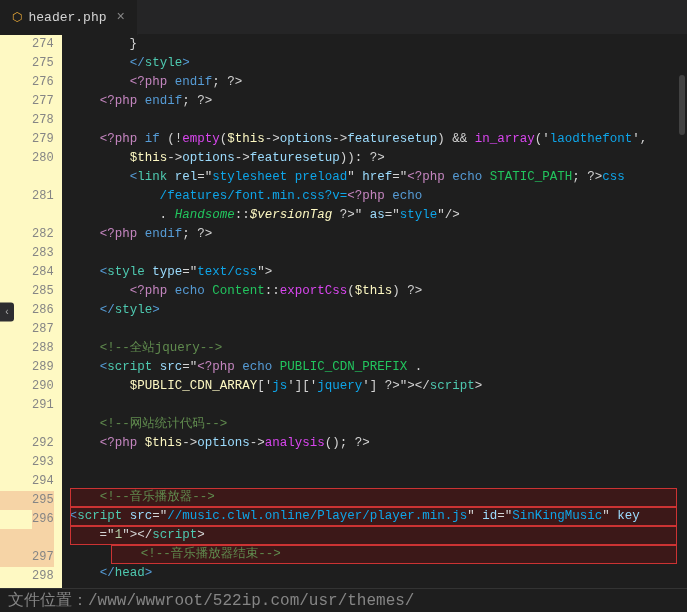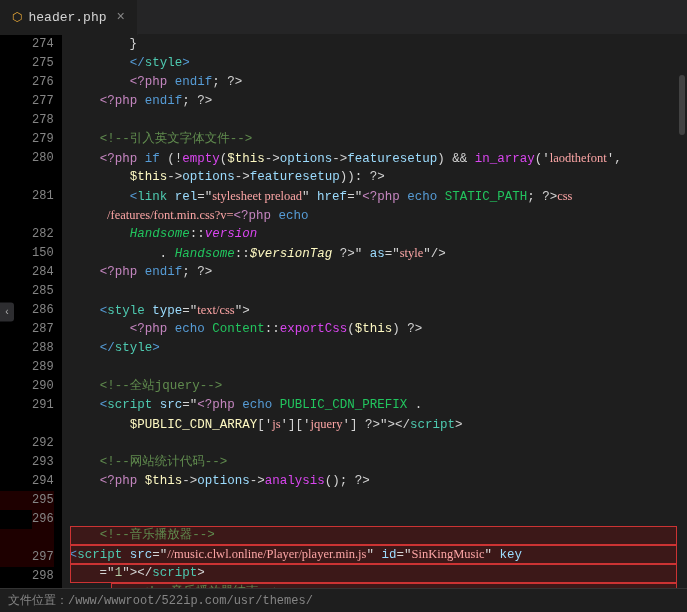--- a/index.html
+++ b/index.html
@@ -49,21 +49,21 @@
     
     .editor {
       flex: 1;
       display: flex;
       overflow: hidden;
       background: #1e1e1e;
     }
 
     
     .line-numbers {
-      background: #000000;
+      background: #fef9c3;
       color: #858585;
       text-align: right;
       padding: 0 8px 0 0;
       flex-shrink: 0;
       user-select: none;
       min-width: 38px;
     }
     .line-num {
       height: 19px;
       line-height: 19px;
@@ -81,21 +81,21 @@
       height: 19px;
       line-height: 19px;
       white-space: pre;
       font-size: 12.5px;
     }
 
     
     .kw { color: #569cd6; }        
     .kw2 { color: #c586c0; }       
     .tag { color: #4ec9b0; }       
-    .str { color: #fca5a5; font-family: Liberation Serif, serif; }       
+    .str { color: #0ea5e9; }       
     .num { color: #b5cea8; }       
     .cmt { color: #608b4e; }       
     .fn { color: #d946ef; }        
     .var { color: #fef9c3; }       
     .op { color: #d4d4d4; }        
     .prop { color: #9cdcfe; }      
     .attr { color: #9cdcfe; }      
     .cls { color: #22c55e; }       
     .italic { font-style: italic; }
 
@@ -129,21 +129,21 @@
       cursor: pointer;
       border-radius: 0 3px 3px 0;
       z-index: 10;
     }
 
     
     .status-bar {
       background: #1e1e1e;
       border-top: 1px solid #333;
       color: #858585;
-      font-size: 12px;
+      font-size: 16px;
       padding: 3px 8px;
       flex-shrink: 0;
       height: 24px;
       display: flex;
       align-items: center;
     }
   </style>
 </head>
 <body>
 
@@ -164,21 +164,21 @@
     <div class="line-num">275</div>
     <div class="line-num">276</div>
     <div class="line-num">277</div>
     <div class="line-num">278</div>
     <div class="line-num">279</div>
     <div class="line-num">280</div>
     <div class="line-num"></div>
     <div class="line-num">281</div>
     <div class="line-num"></div>
     <div class="line-num">282</div>
-    <div class="line-num">150</div>
+    <div class="line-num">283</div>
     <div class="line-num">284</div>
     <div class="line-num">285</div>
     <div class="line-num">286</div>
     <div class="line-num">287</div>
     <div class="line-num">288</div>
     <div class="line-num">289</div>
     <div class="line-num">290</div>
     <div class="line-num">291</div>
     <div class="line-num"></div>
     <div class="line-num">292</div>
@@ -198,31 +198,29 @@
     <div class="code-line"><span class="op">        }</span></div>
 
     <div class="code-line"><span>        </span><span class="kw">&lt;/</span><span class="tag">style</span><span class="kw">&gt;</span></div>
 
     <div class="code-line"><span>        </span><span class="kw2">&lt;?php </span><span class="kw">endif</span><span class="op">; ?&gt;</span></div>
 
     <div class="code-line"><span>    </span><span class="kw2">&lt;?php </span><span class="kw">endif</span><span class="op">; ?&gt;</span></div>
 
     <div class="code-line"></div>
 
-    <div class="code-line"><span>    </span><span class="cmt">&lt;!--引入英文字体文件--&gt;</span></div>
 
     <div class="code-line"><span>    </span><span class="kw2">&lt;?php </span><span class="kw">if</span><span class="op"> (!</span><span class="fn">empty</span><span class="op">(</span><span class="var">$this</span><span class="op">-&gt;</span><span class="prop">options</span><span class="op">-&gt;</span><span class="prop">featuresetup</span><span class="op">) &amp;&amp; </span><span class="fn">in_array</span><span class="op">('</span><span class="str">laodthefont</span><span class="op">',</span></div>
 
     <div class="code-line"><span class="op">        </span><span class="var">$this</span><span class="op">-&gt;</span><span class="prop">options</span><span class="op">-&gt;</span><span class="prop">featuresetup</span><span class="op">)): ?&gt;</span></div>
 
     <div class="code-line"><span>        </span><span class="kw">&lt;</span><span class="tag">link </span><span class="attr">rel</span><span class="op">="</span><span class="str">stylesheet preload</span><span class="op">" </span><span class="attr">href</span><span class="op">="</span><span class="kw2">&lt;?php </span><span class="kw">echo </span><span class="cls">STATIC_PATH</span><span class="op">; ?&gt;</span><span class="str">css</span></div>
 
     <div class="code-line"><span class="str">            /features/font.min.css?v=</span><span class="kw2">&lt;?php </span><span class="kw">echo</span></div>
 
-    <div class="code-line"><span>        </span><span class="cls italic">Handsome</span><span class="op">::</span><span class="fn italic">version</span></div>
 
     <div class="code-line"><span class="op">            . </span><span class="cls italic">Handsome</span><span class="op">::</span><span class="var italic">$versionTag</span><span class="op"> ?&gt;" </span><span class="attr">as</span><span class="op">="</span><span class="str">style</span><span class="op">"/&gt;</span></div>
 
     <div class="code-line"><span>    </span><span class="kw2">&lt;?php </span><span class="kw">endif</span><span class="op">; ?&gt;</span></div>
 
     <div class="code-line"></div>
 
     <div class="code-line"><span>    </span><span class="kw">&lt;</span><span class="tag">style </span><span class="attr">type</span><span class="op">="</span><span class="str">text/css</span><span class="op">"&gt;</span></div>
 
     <div class="code-line"><span>        </span><span class="kw2">&lt;?php </span><span class="kw">echo </span><span class="cls">Content</span><span class="op">::</span><span class="fn">exportCss</span><span class="op">(</span><span class="var">$this</span><span class="op">) ?&gt;</span></div>

